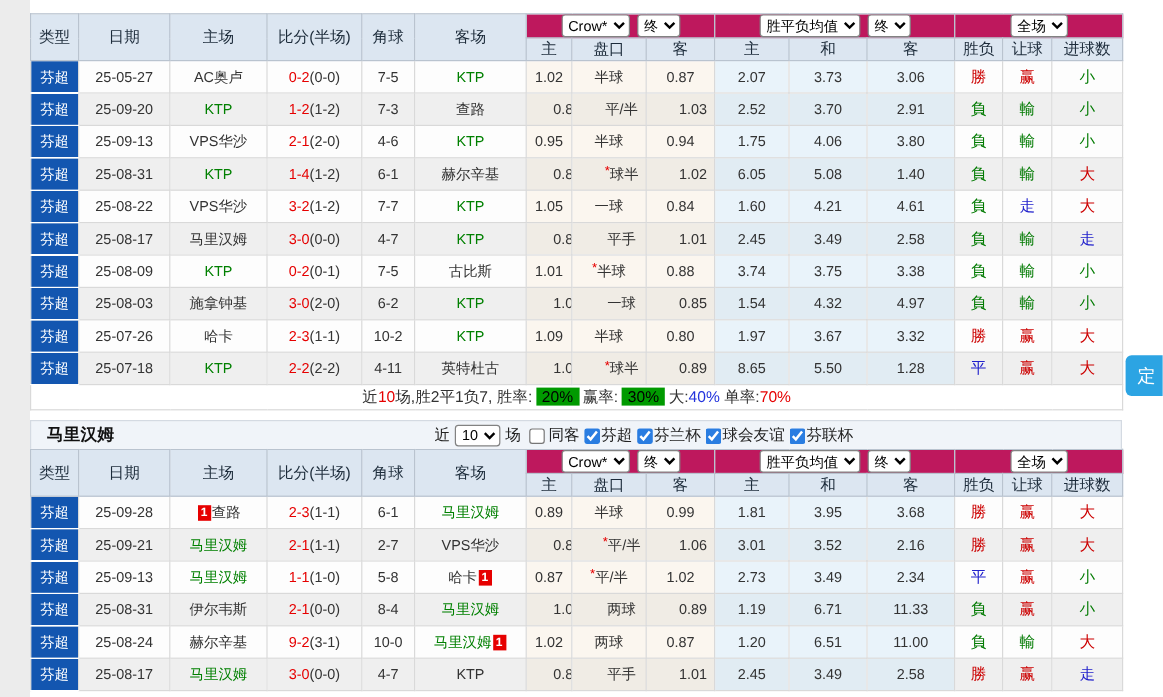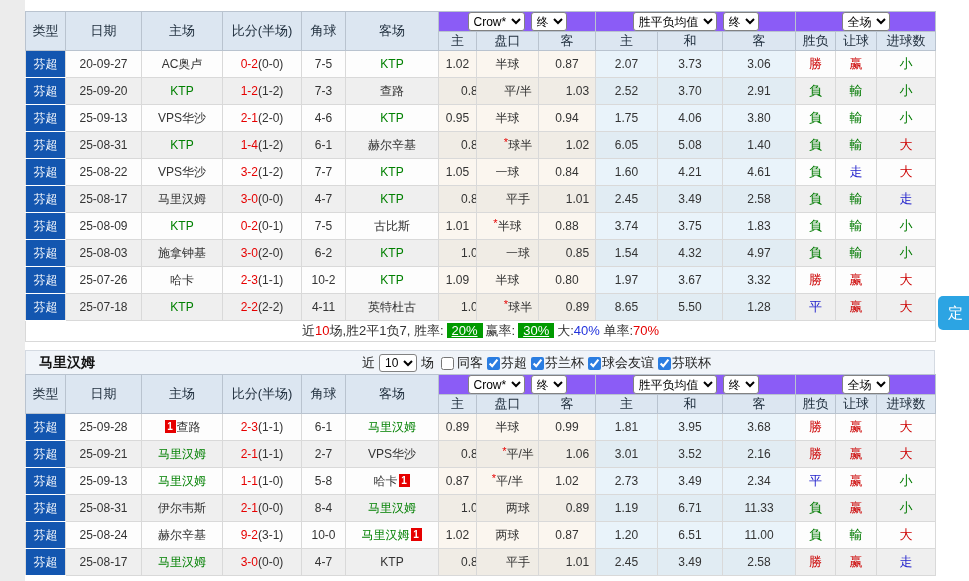--- a/index.html
+++ b/index.html
@@ -13,21 +13,21 @@
   .odds-table col.c1 { width: 40px; }  .odds-table col.c2 { width: 76px; }
   .odds-table col.c3 { width: 81px; }  .odds-table col.c4 { width: 79px; }
   .odds-table col.c5 { width: 44px; }  .odds-table col.c6 { width: 93px; }
   .odds-table col.c7 { width: 38px; }  .odds-table col.c8 { width: 62px; }
   .odds-table col.c9 { width: 57px; }  .odds-table col.c10 { width: 62px; }
   .odds-table col.c11 { width: 65px; } .odds-table col.c12 { width: 73px; }
   .odds-table col.c13 { width: 40px; } .odds-table col.c14 { width: 41px; }
   .odds-table col.c15 { width: 59px; }
 
   .odds-table th { background: #dce6f1; font-weight: normal; color: #1c2b3a; border: 1px solid #b9c3cf; font-size: 13px; padding: 0; height: 18px; }
-  .odds-table tr.ctrl-row th.ctrl { background: #8b5cf6; height: 16px; vertical-align: middle; white-space: nowrap; }
+  .odds-table tr.ctrl-row th.ctrl { background: #be185d; height: 16px; vertical-align: middle; white-space: nowrap; }
   .odds-table tr.sub-row th { height: 18px; }
   select { font-size: 12px; height: 19px; border: 1px solid #828282; border-radius: 3px; background: #fff; padding: 0 1px; vertical-align: middle; font-family: inherit; }
   .ctrl select { margin: 0 3px; }
 
   .odds-table td { border: 1px solid #d9d9d9; text-align: center; height: 27px; padding: 0 1px; overflow: hidden; white-space: nowrap; }
   tr.odd td { background: #fdfdfd; }
   tr.even td { background: #efefef; }
   tr.odd td.asian { background: #fbf6ef; }
   tr.even td.asian { background: #f0ece5; padding-left: 22px; }
   tr.odd td.euro { background: #e9f3fa; margin-left: 15px; }
@@ -39,21 +39,21 @@
   .badge { display: inline-block; background: #e60000; color: #fff; font-size: 10px; font-weight: bold; width: 11px; height: 13px; line-height: 13px; margin: 0 1px; vertical-align: 1px; text-align: center; }
   .star { color: #e60000; vertical-align: 3px; font-size: 11px; }
   .c-red { color: #cc0000; }
   .c-green { color: #007a00; }
   .c-blue { color: #2222cc; }
   td.res { font-size: 13px; }
 
   td.summary { background: #fff; height: 21px; font-size: 13px; color: #333; text-align: center; }
   .summary .hl-red { color: #e60000; }
   .summary .hl-blue { color: #2233dd; }
-  .summary .pct-green { background: #009a00; color: #ffffff; padding: 0 5px; margin: 0 3px; text-decoration: underline; }
+  .summary .pct-green { background: #009a00; color: #000000; padding: 0 5px; margin: 0 3px; }
 
   .section-bar { position: relative; height: 24px; background: #f0f4f9; border: 1px solid #d4dae2; border-bottom: none; margin-top: 8px; display: flex; align-items: center; }
   .section-title { font-weight: bold; font-size: 14px; color: #111; margin-left: 13px; }
   .section-controls { position: absolute; left: 336px; top: 0; height: 24px; display: flex; align-items: center; font-size: 13px; color: #222; white-space: nowrap; }
   .section-controls select { height: 18px; margin: 0 4px; }
   .section-controls input[type=checkbox] { width: 13px; height: 13px; accent-color: #2a7de1; margin: 0 3px 0 7px; vertical-align: -2px; }
   .league-checks { display: inline-flex; align-items: center; }
   .league-checks label { display: inline-flex; align-items: center; margin-left: 4px; }
   .league-checks input[type=checkbox] { margin: 0 1px 0 0; }
 
@@ -111,21 +111,21 @@
           <th>和</th>
           <th>客</th>
           <th>胜负</th>
           <th>让球</th>
           <th>进球数</th>
         </tr>
       </thead>
       <tbody>
           <tr class="odd">
             <td class="league">芬超</td>
-            <td class="date">20-09-27</td>
+            <td class="date">25-05-27</td>
             <td class="team"><span class="team-name">AC奥卢</span></td>
             <td class="score"><span class="score-main">0-2</span><span class="score-half">(0-0)</span></td>
             <td class="corner">7-5</td>
             <td class="team"><span class="team-name focus">KTP</span></td>
             <td class="asian">1.02</td>
             <td class="asian">半球</td>
             <td class="asian">0.87</td>
             <td class="euro">2.07</td>
             <td class="euro">3.73</td>
             <td class="euro">3.06</td>
@@ -223,21 +223,21 @@
             <td class="date">25-08-09</td>
             <td class="team"><span class="team-name focus">KTP</span></td>
             <td class="score"><span class="score-main">0-2</span><span class="score-half">(0-1)</span></td>
             <td class="corner">7-5</td>
             <td class="team"><span class="team-name">古比斯</span></td>
             <td class="asian">1.01</td>
             <td class="asian"><span class="star">*</span>半球</td>
             <td class="asian">0.88</td>
             <td class="euro">3.74</td>
             <td class="euro">3.75</td>
-            <td class="euro">1.83</td>
+            <td class="euro">3.38</td>
             <td class="res c-green">負</td>
             <td class="res c-green">輸</td>
             <td class="res c-green">小</td>
           </tr>
           <tr class="even">
             <td class="league">芬超</td>
             <td class="date">25-08-03</td>
             <td class="team"><span class="team-name">施拿钟基</span></td>
             <td class="score"><span class="score-main">3-0</span><span class="score-half">(2-0)</span></td>
             <td class="corner">6-2</td>

